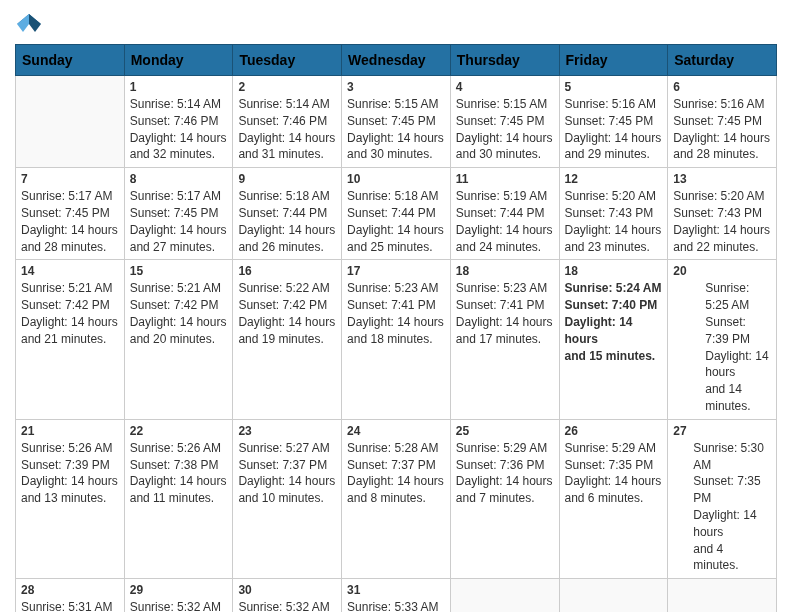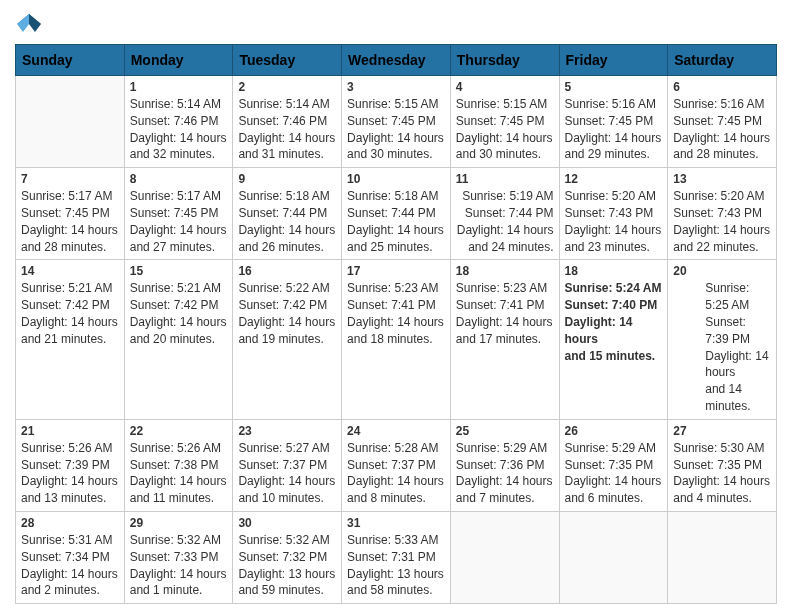--- a/index.html
+++ b/index.html
@@ -198,21 +198,21 @@
           </td>
           <td>
             <span class="day-number">10</span>
             <div class="day-info" style="white-space: pre-line;">Sunrise: 5:18 AM
 Sunset: 7:44 PM
 Daylight: 14 hours
 and 25 minutes.</div>
           </td>
           <td>
             <span class="day-number">11</span>
-            <div class="day-info" style="white-space: pre-line; text-align: right;">Sunrise: 5:19 AM
+            <div class="day-info" style="white-space: pre-line;">Sunrise: 5:19 AM
 Sunset: 7:44 PM
 Daylight: 14 hours
 and 24 minutes.</div>
           </td>
           <td>
             <span class="day-number">12</span>
             <div class="day-info" style="white-space: pre-line;">Sunrise: 5:20 AM
 Sunset: 7:43 PM
 Daylight: 14 hours
 and 23 minutes.</div>
@@ -314,21 +314,21 @@
           </td>
           <td>
             <span class="day-number">26</span>
             <div class="day-info" style="white-space: pre-line;">Sunrise: 5:29 AM
 Sunset: 7:35 PM
 Daylight: 14 hours
 and 6 minutes.</div>
           </td>
           <td>
             <span class="day-number">27</span>
-            <div class="day-info" style="white-space: pre-line;">Sunrise: 5:30 AM
+            <div class="day-info" style="white-space: pre-line; margin-left: 20px;">Sunrise: 5:30 AM
 Sunset: 7:35 PM
 Daylight: 14 hours
 and 4 minutes.</div>
           </td>
         </tr>
         <tr>
           <td>
             <span class="day-number">28</span>
             <div class="day-info" style="white-space: pre-line;">Sunrise: 5:31 AM
 Sunset: 7:34 PM

